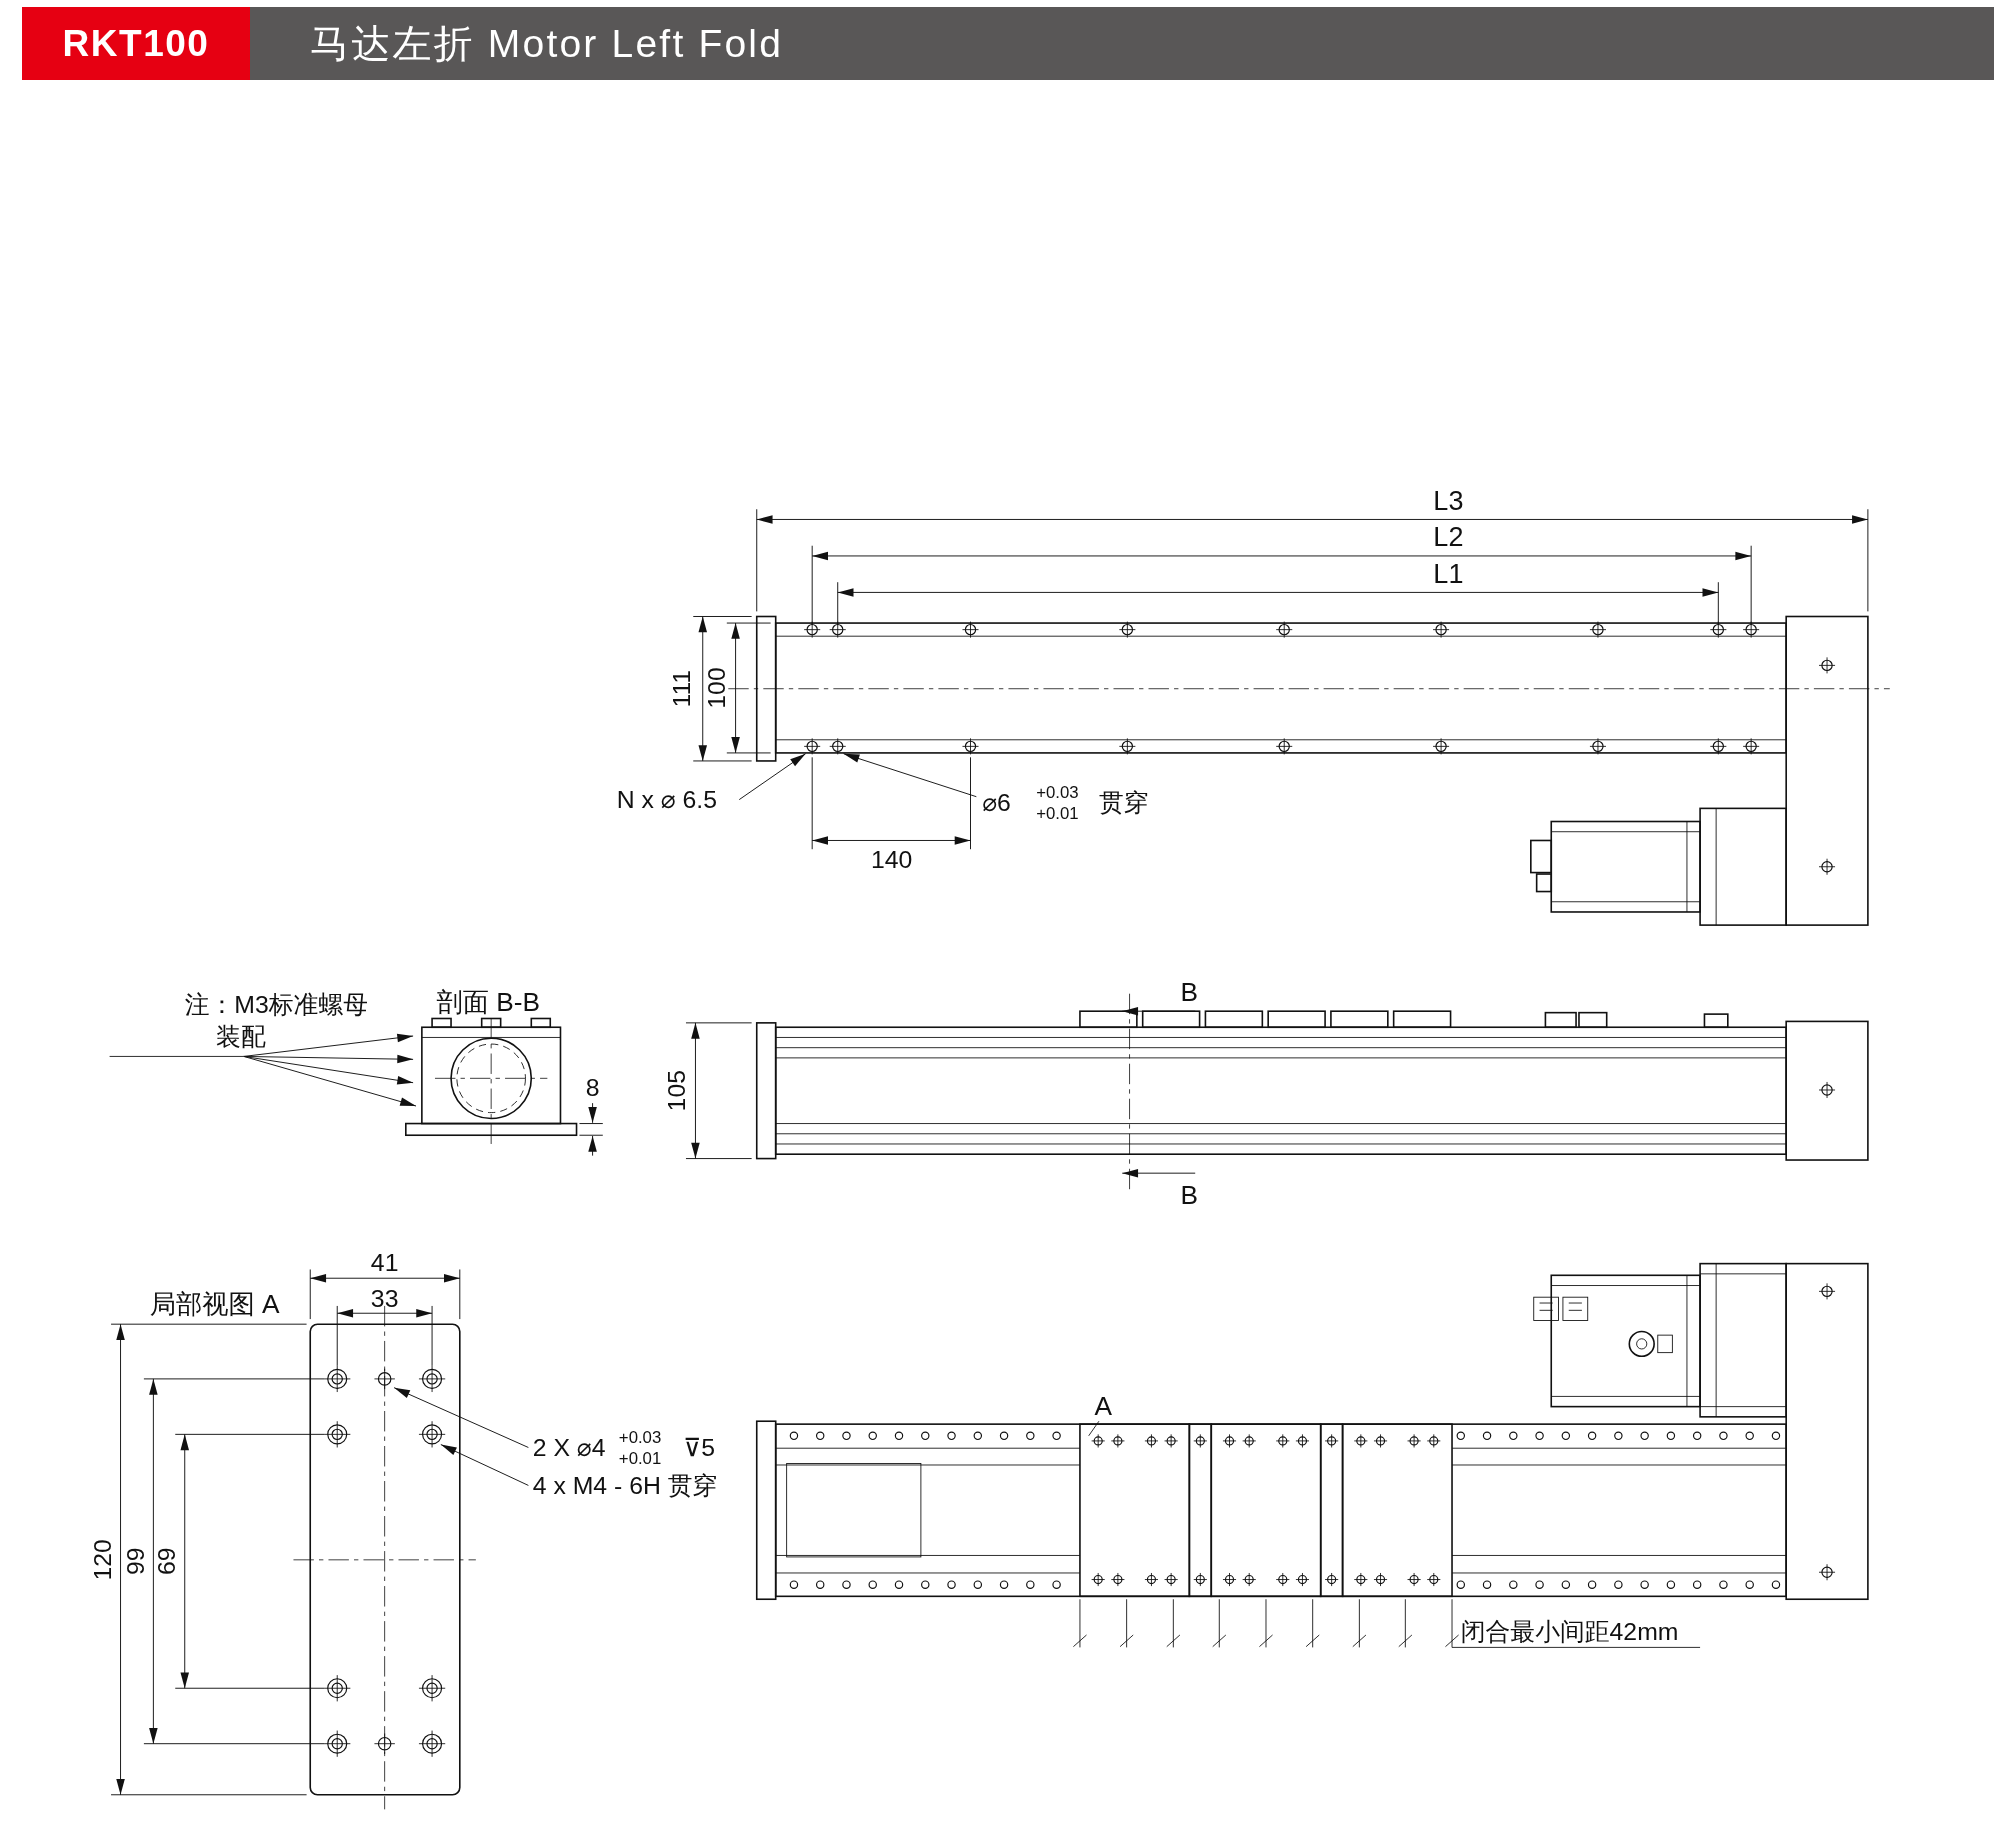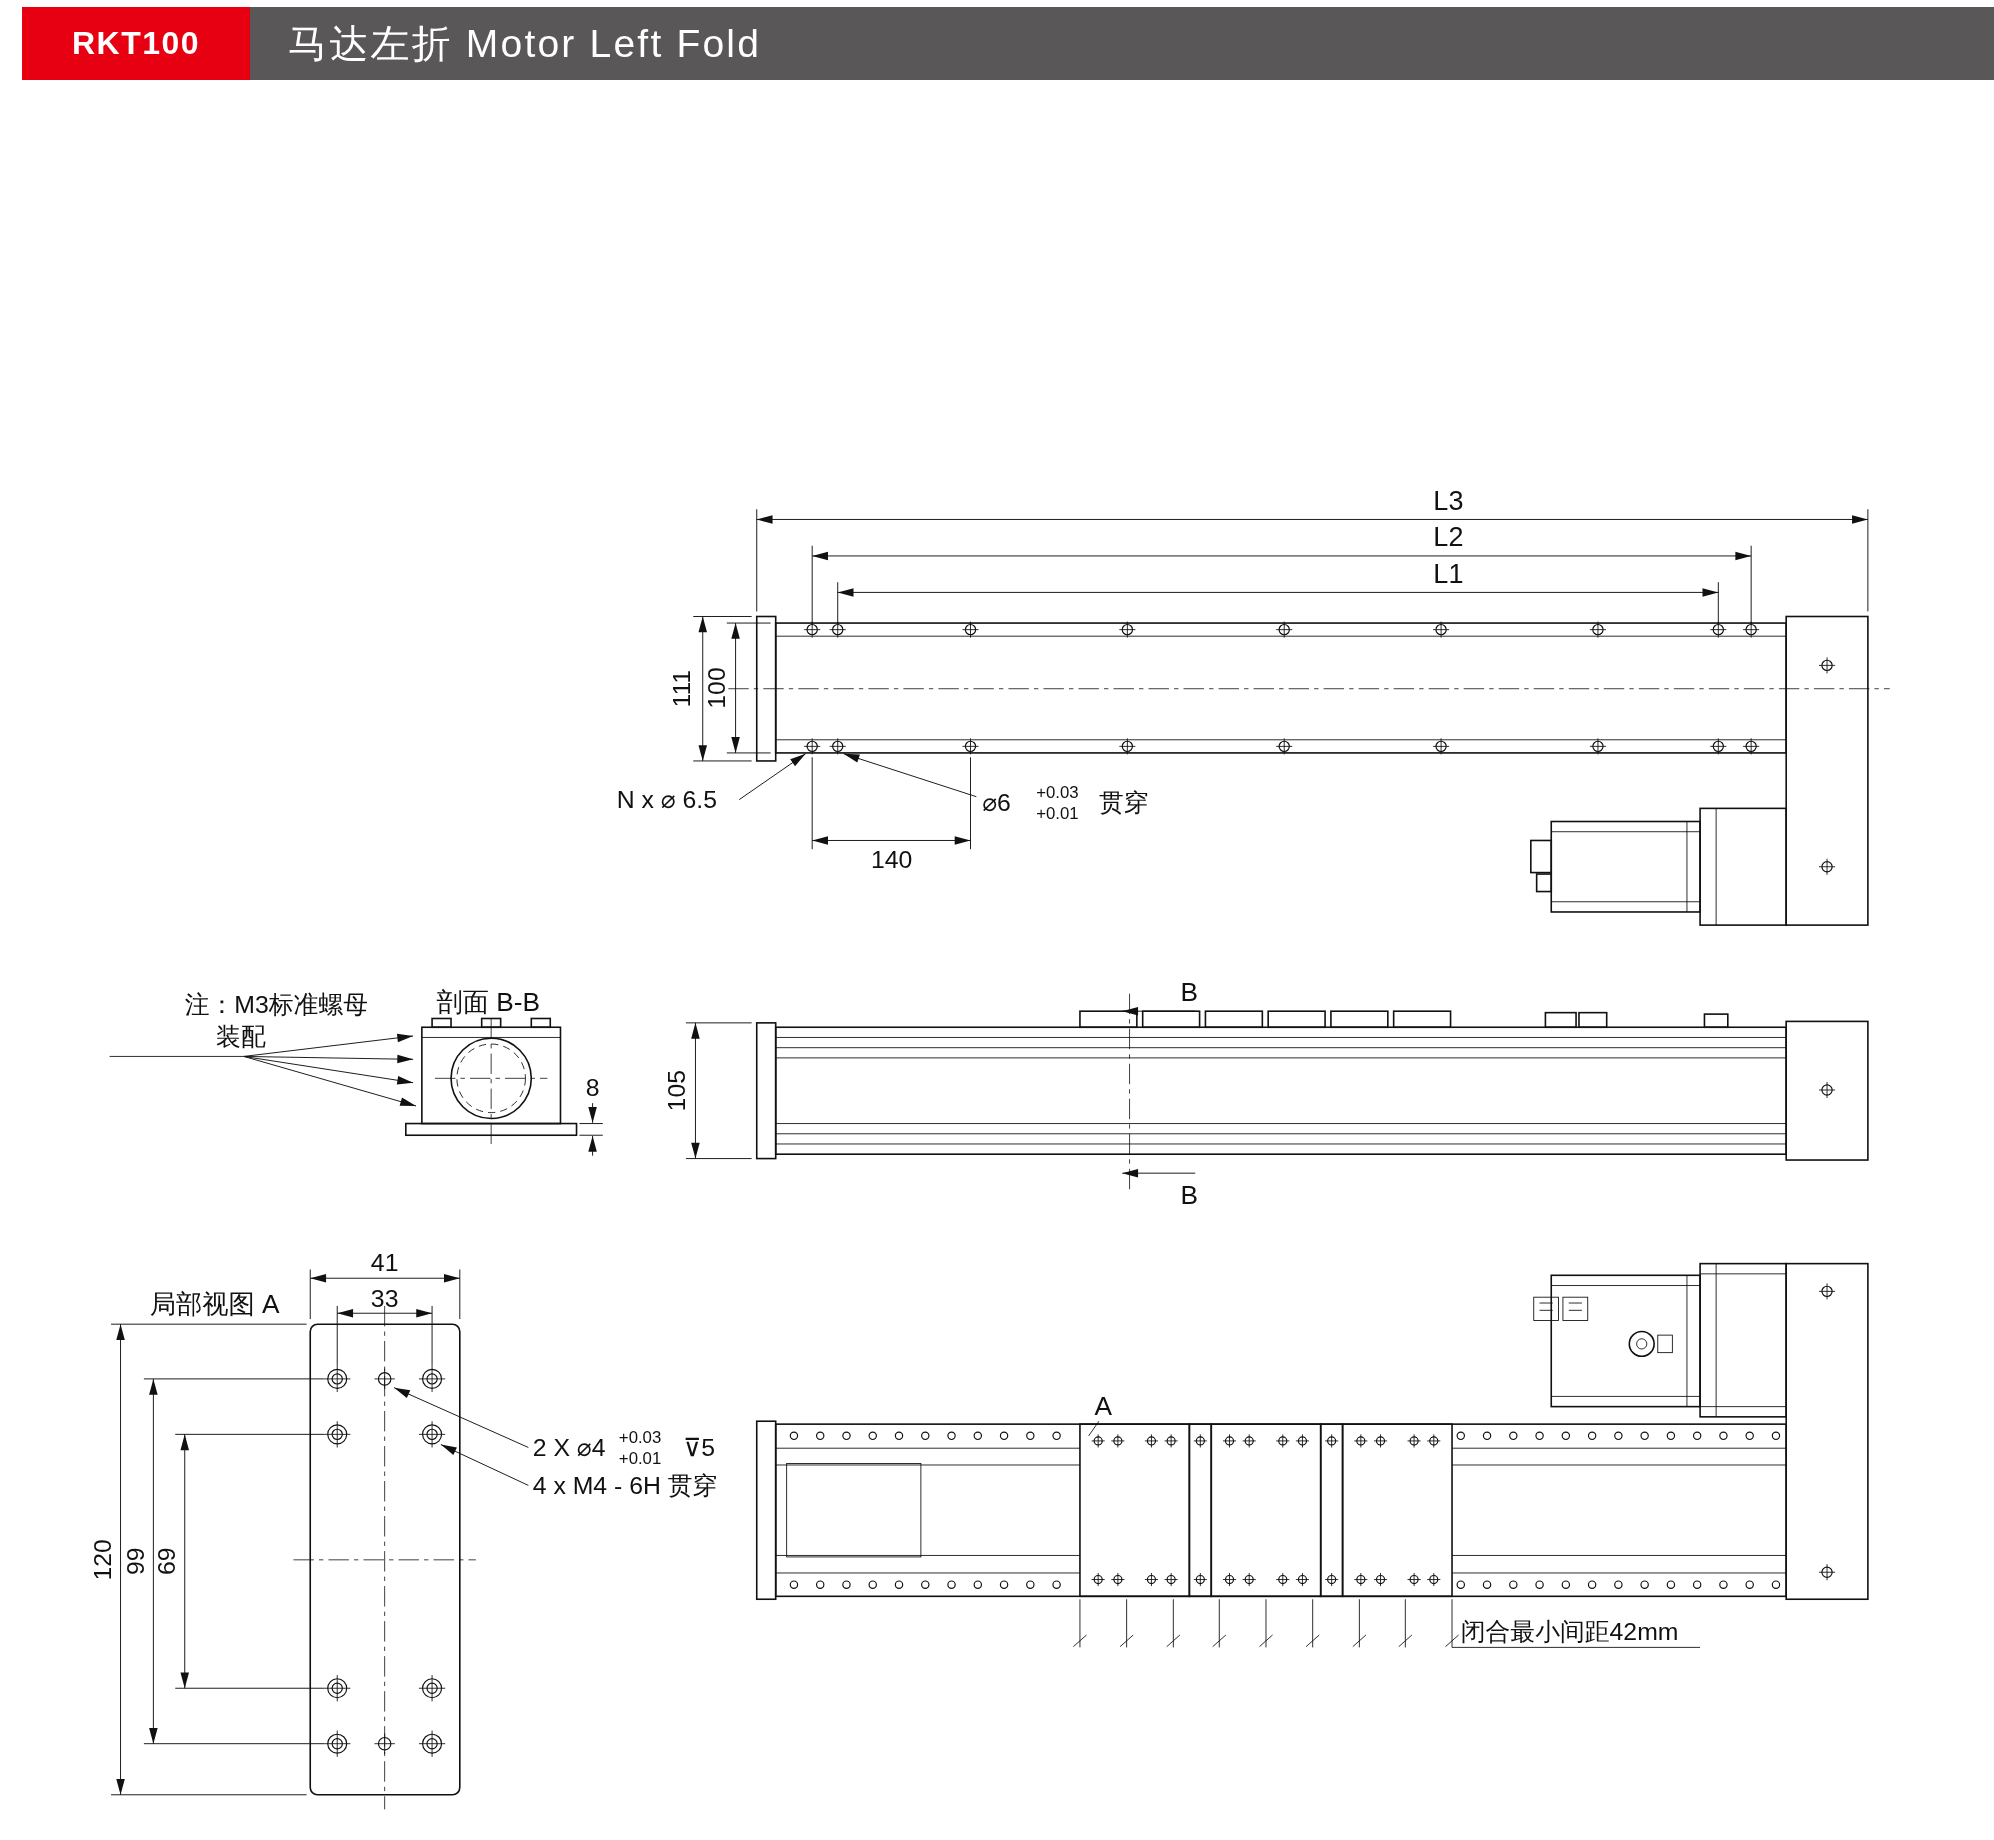--- a/index.html
+++ b/index.html
@@ -1,22 +1,22 @@
 <!DOCTYPE html>
 <html style="font-size:11.7px"><head>
 <meta charset="utf-8">
 <style>
   *{margin:0;padding:0;box-sizing:border-box}
   html,body{background:#ffffff}
   .page{position:relative;width:1995px;height:1840px;background:#fff;overflow:hidden;
         font-family:"Liberation Sans","DejaVu Sans",sans-serif;}
   .header{position:absolute;left:22px;top:7.3px;width:1973px;height:73px;background:#595757;display:flex;align-items:stretch}
-  .badge{width:228px;background:#e60012;color:#fff;font-size:32px;font-weight:bold;
+  .badge{width:228px;background:#e60012;color:#fff;font-size:37px;font-weight:bold;
          display:flex;align-items:center;justify-content:center;letter-spacing:1.5px}
-  .htitle{color:#fff;font-size:39px;display:flex;align-items:center;padding-left:38px;letter-spacing:2.2px}
+  .htitle{color:#fff;font-size:39px;display:flex;align-items:center;padding-left:60px;letter-spacing:2.2px}
   svg{position:absolute;left:0;top:0}
   svg text{fill:#111;font-family:"Liberation Sans","DejaVu Sans",sans-serif}
   .t{font-size:34px}
   .tl{font-size:37px}
   .tm{font-size:36px}
   .ts{font-size:23px}
   .ln{fill:none;stroke:#111;stroke-width:2.2}
   .lnm{fill:none;stroke:#111;stroke-width:1.6}
   .lnt{fill:none;stroke:#111;stroke-width:1.2}
   .dim{fill:none;stroke:#111;stroke-width:1.3}

